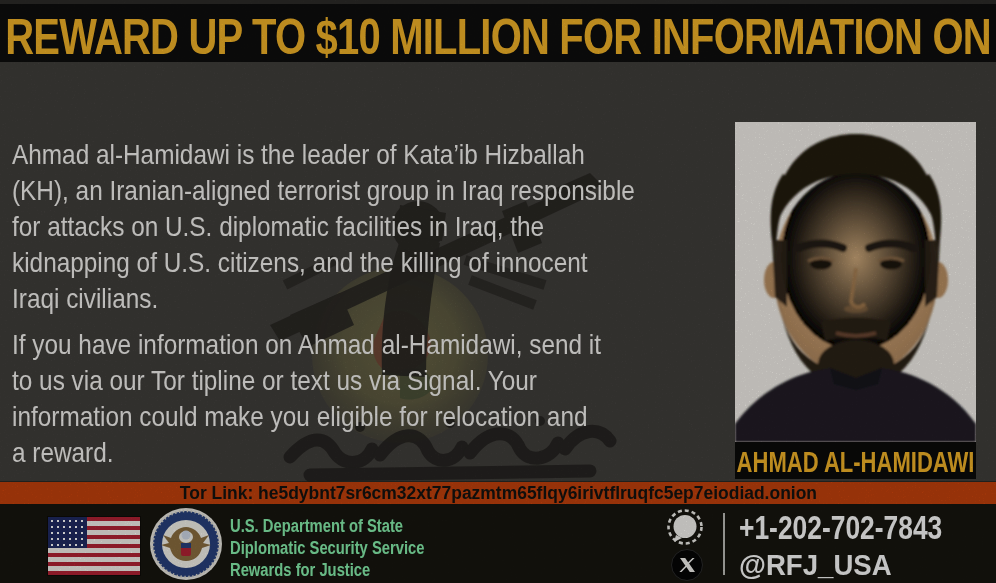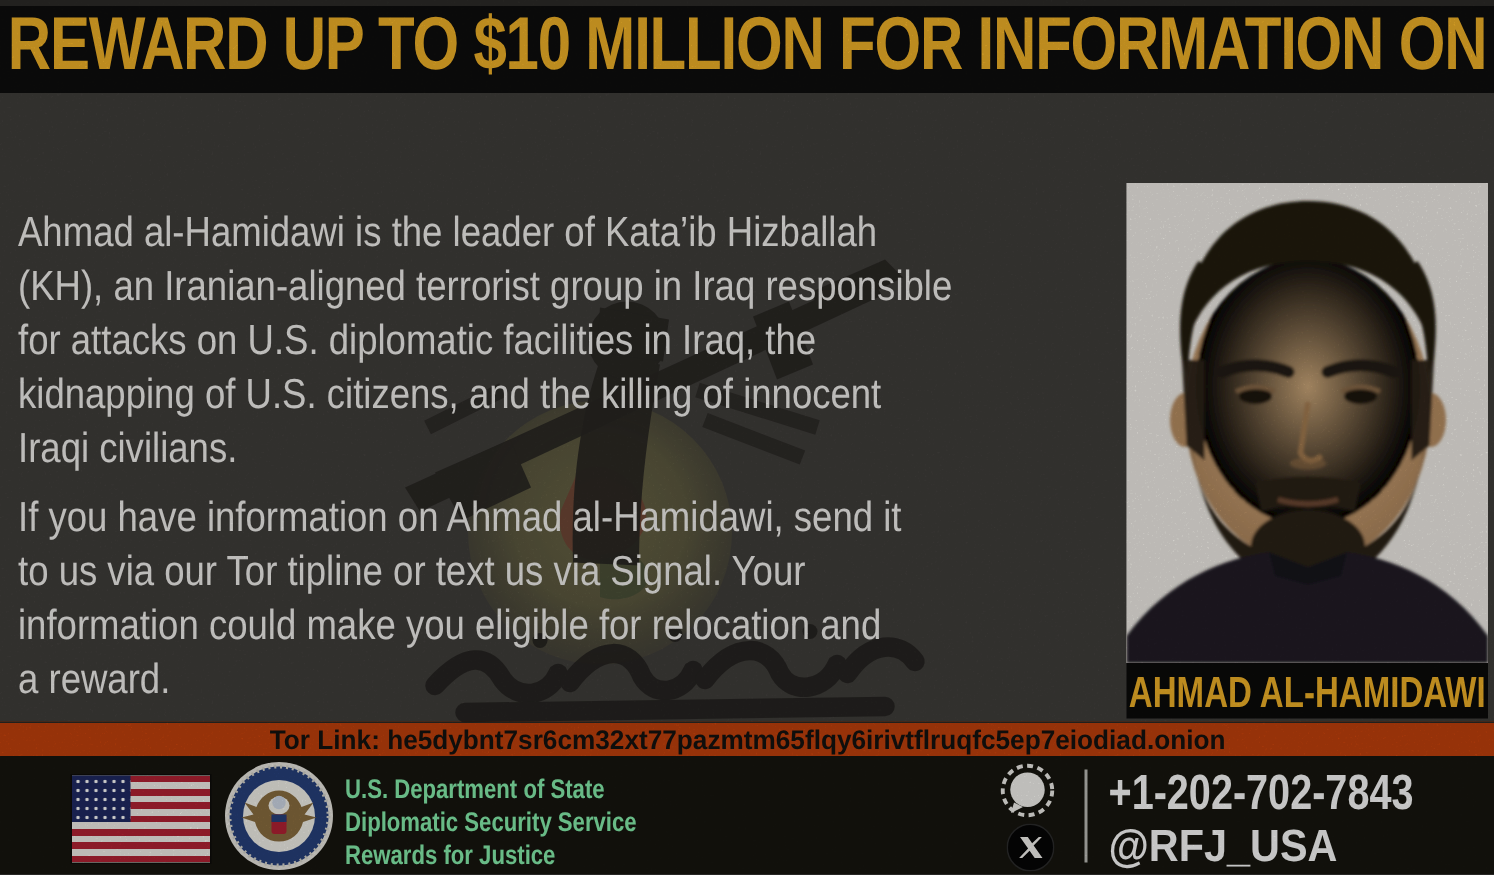--- a/index.html
+++ b/index.html
@@ -4,39 +4,39 @@
 <style>
   html,body{margin:0;padding:0;background:#222;}
   .poster{
     position:relative;width:996px;height:583px;overflow:hidden;
     background:#403e3b;font-family:"Liberation Sans",sans-serif;
     -webkit-font-smoothing:antialiased;
   }
   
   .banner1{
     position:absolute;top:0;left:0;width:996px;height:62px;
-    background:#0e0e0d;display:flex;align-items:flex-start;justify-content:center;
+    background:#0e0e0d;display:flex;align-items:flex-end;justify-content:center;
   }
   .banner1::before{content:"";position:absolute;top:0;left:0;right:0;height:4px;background:#34332f;opacity:.8;}
   .banner1-text{
     color:#f2b329;font-weight:bold;font-size:50px;line-height:1;
     white-space:nowrap;transform:scaleX(.80);letter-spacing:-1px;margin-top:4px;
   }
   .banner2{
     position:absolute;top:62px;left:0;width:996px;height:58px;
     background:linear-gradient(90deg,#474543 0%,#504e4b 45%,#5b5955 78%,#524f4b 100%);
     display:flex;align-items:center;justify-content:center;
   }
   .banner2-text{
     color:#f3f2ef;font-weight:bold;font-size:48px;line-height:1;
     white-space:nowrap;transform:scaleX(.84);letter-spacing:-1px;
     text-shadow:0 1px 2px rgba(0,0,0,.4);
   }
   
-  .body-area{position:absolute;top:120px;left:0;width:976px;height:361px;background:#403e3b;padding-left:16px;}
+  .body-area{position:absolute;top:120px;left:0;width:976px;height:361px;background:#403e3b;}
   .watermark{position:absolute;left:250px;top:45px;width:440px;height:320px;opacity:.55;z-index:1;}
   .para{position:absolute;left:12px;z-index:2;color:#f2f1ee;font-size:28px;font-weight:400;}
   .para .pline{white-space:nowrap;transform:scaleX(.87);transform-origin:left center;line-height:36px;height:36px;}
   .para1{top:17px;}
   .para2{top:207px;}
   
   .photo-panel{position:absolute;right:0;top:2px;width:241px;height:320px;background:#f2efe9;z-index:2;overflow:hidden;}
   .photo-caption{
     position:absolute;right:0;top:322px;width:241px;height:37px;background:#0b0b0a;z-index:2;
     display:flex;align-items:flex-end;justify-content:center;

